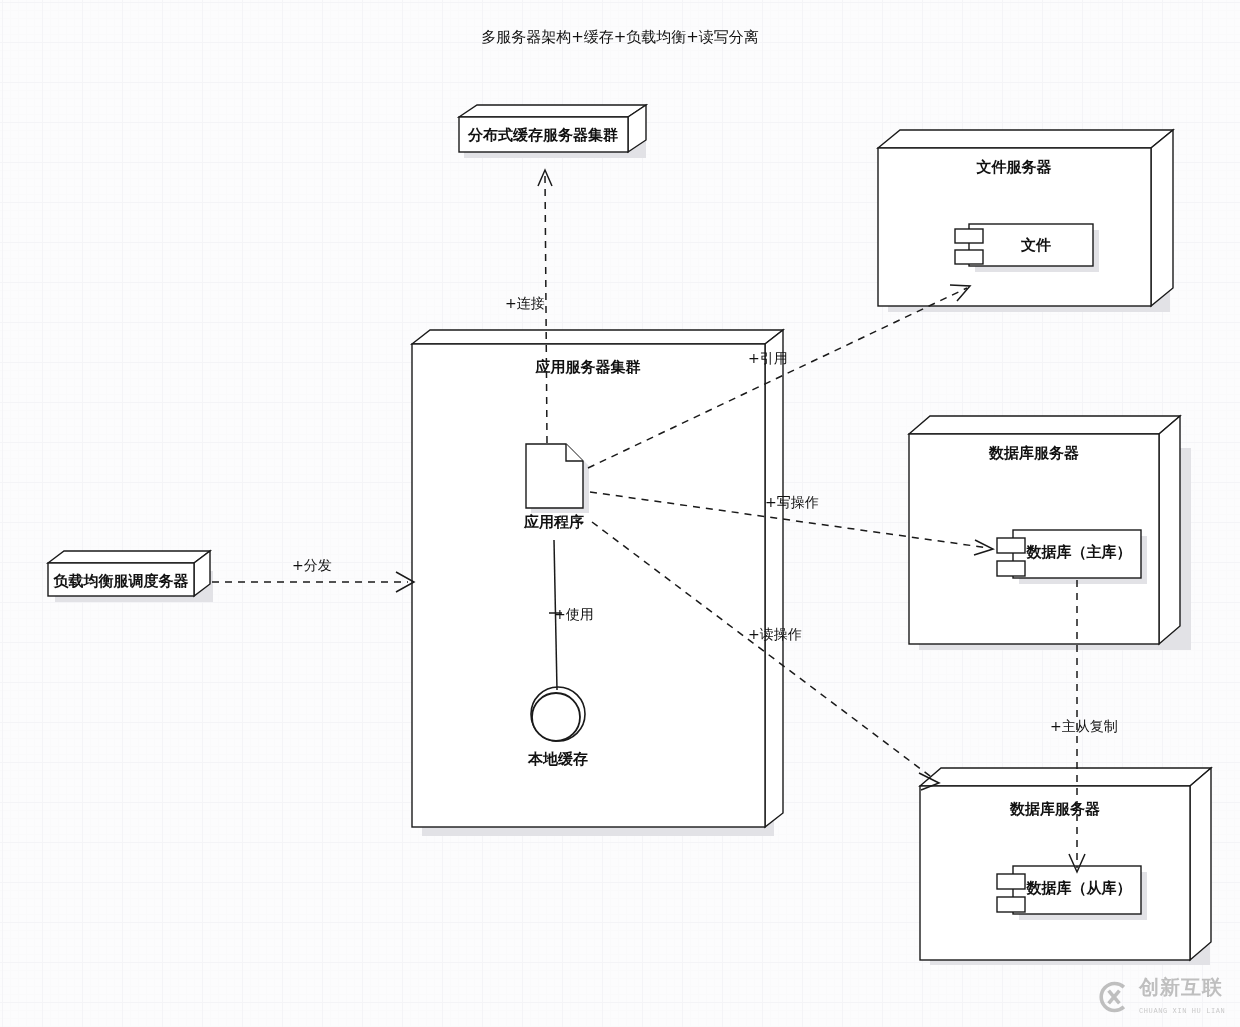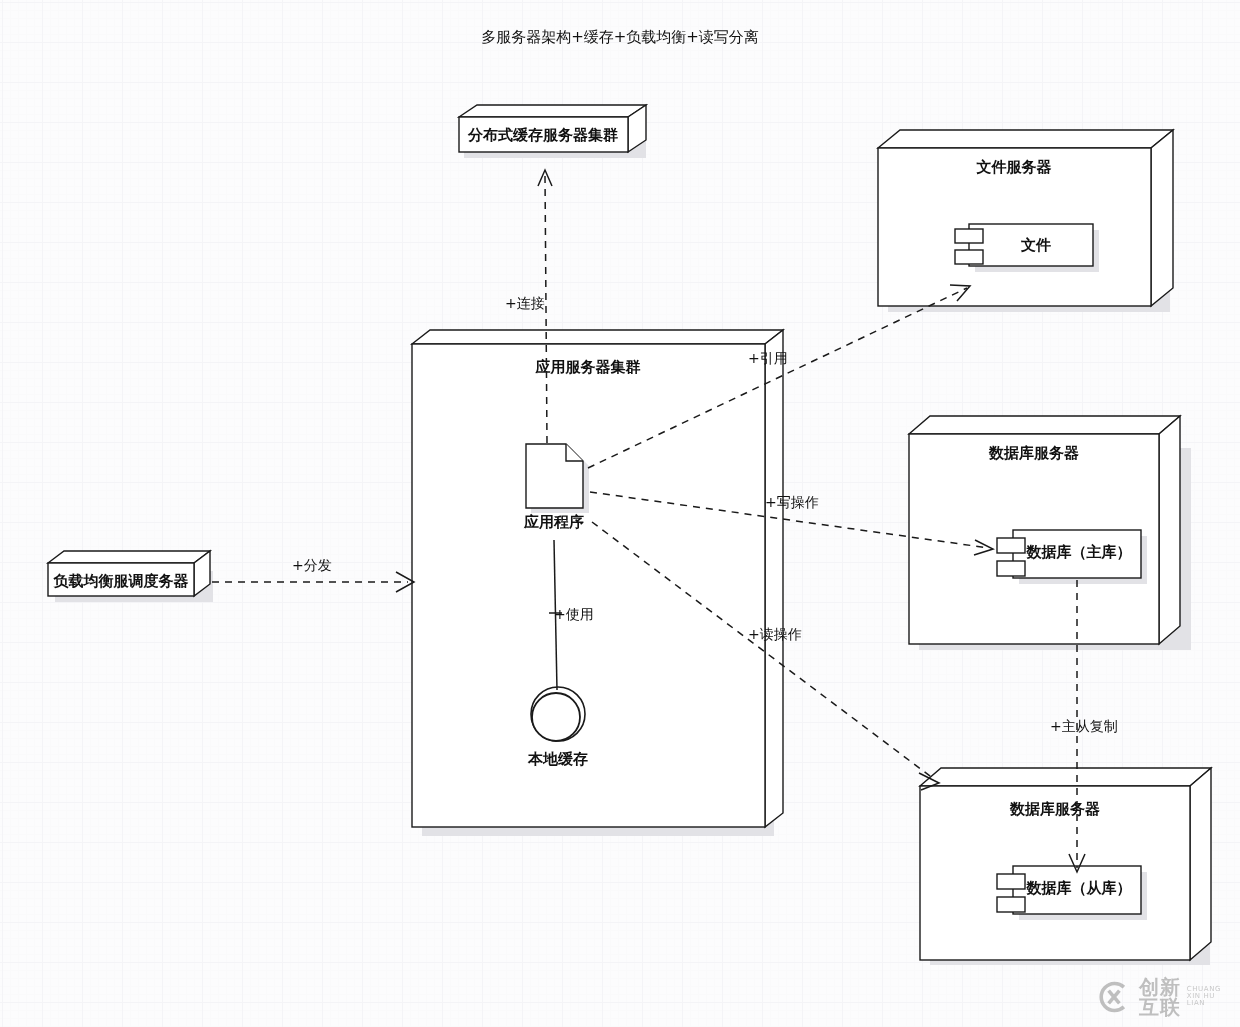--- a/index.html
+++ b/index.html
@@ -116,22 +116,24 @@
     gap: 7px;
     opacity: 0.62;
   }
   .wm-mark {
     width: 36px;
     height: 36px;
     flex: 0 0 auto;
   }
   .wm-text {
     display: flex;
+    flex-direction: column;
     justify-content: center;
     line-height: 1;
+    font-family: Liberation Mono, monospace;
   }
   .wm-cn {
     font-size: 20px;
     font-weight: bold;
     color: #9a9a9a;
     letter-spacing: 1px;
   }
   .wm-en {
     font-size: 7px;
     color: #a8a8a8;

